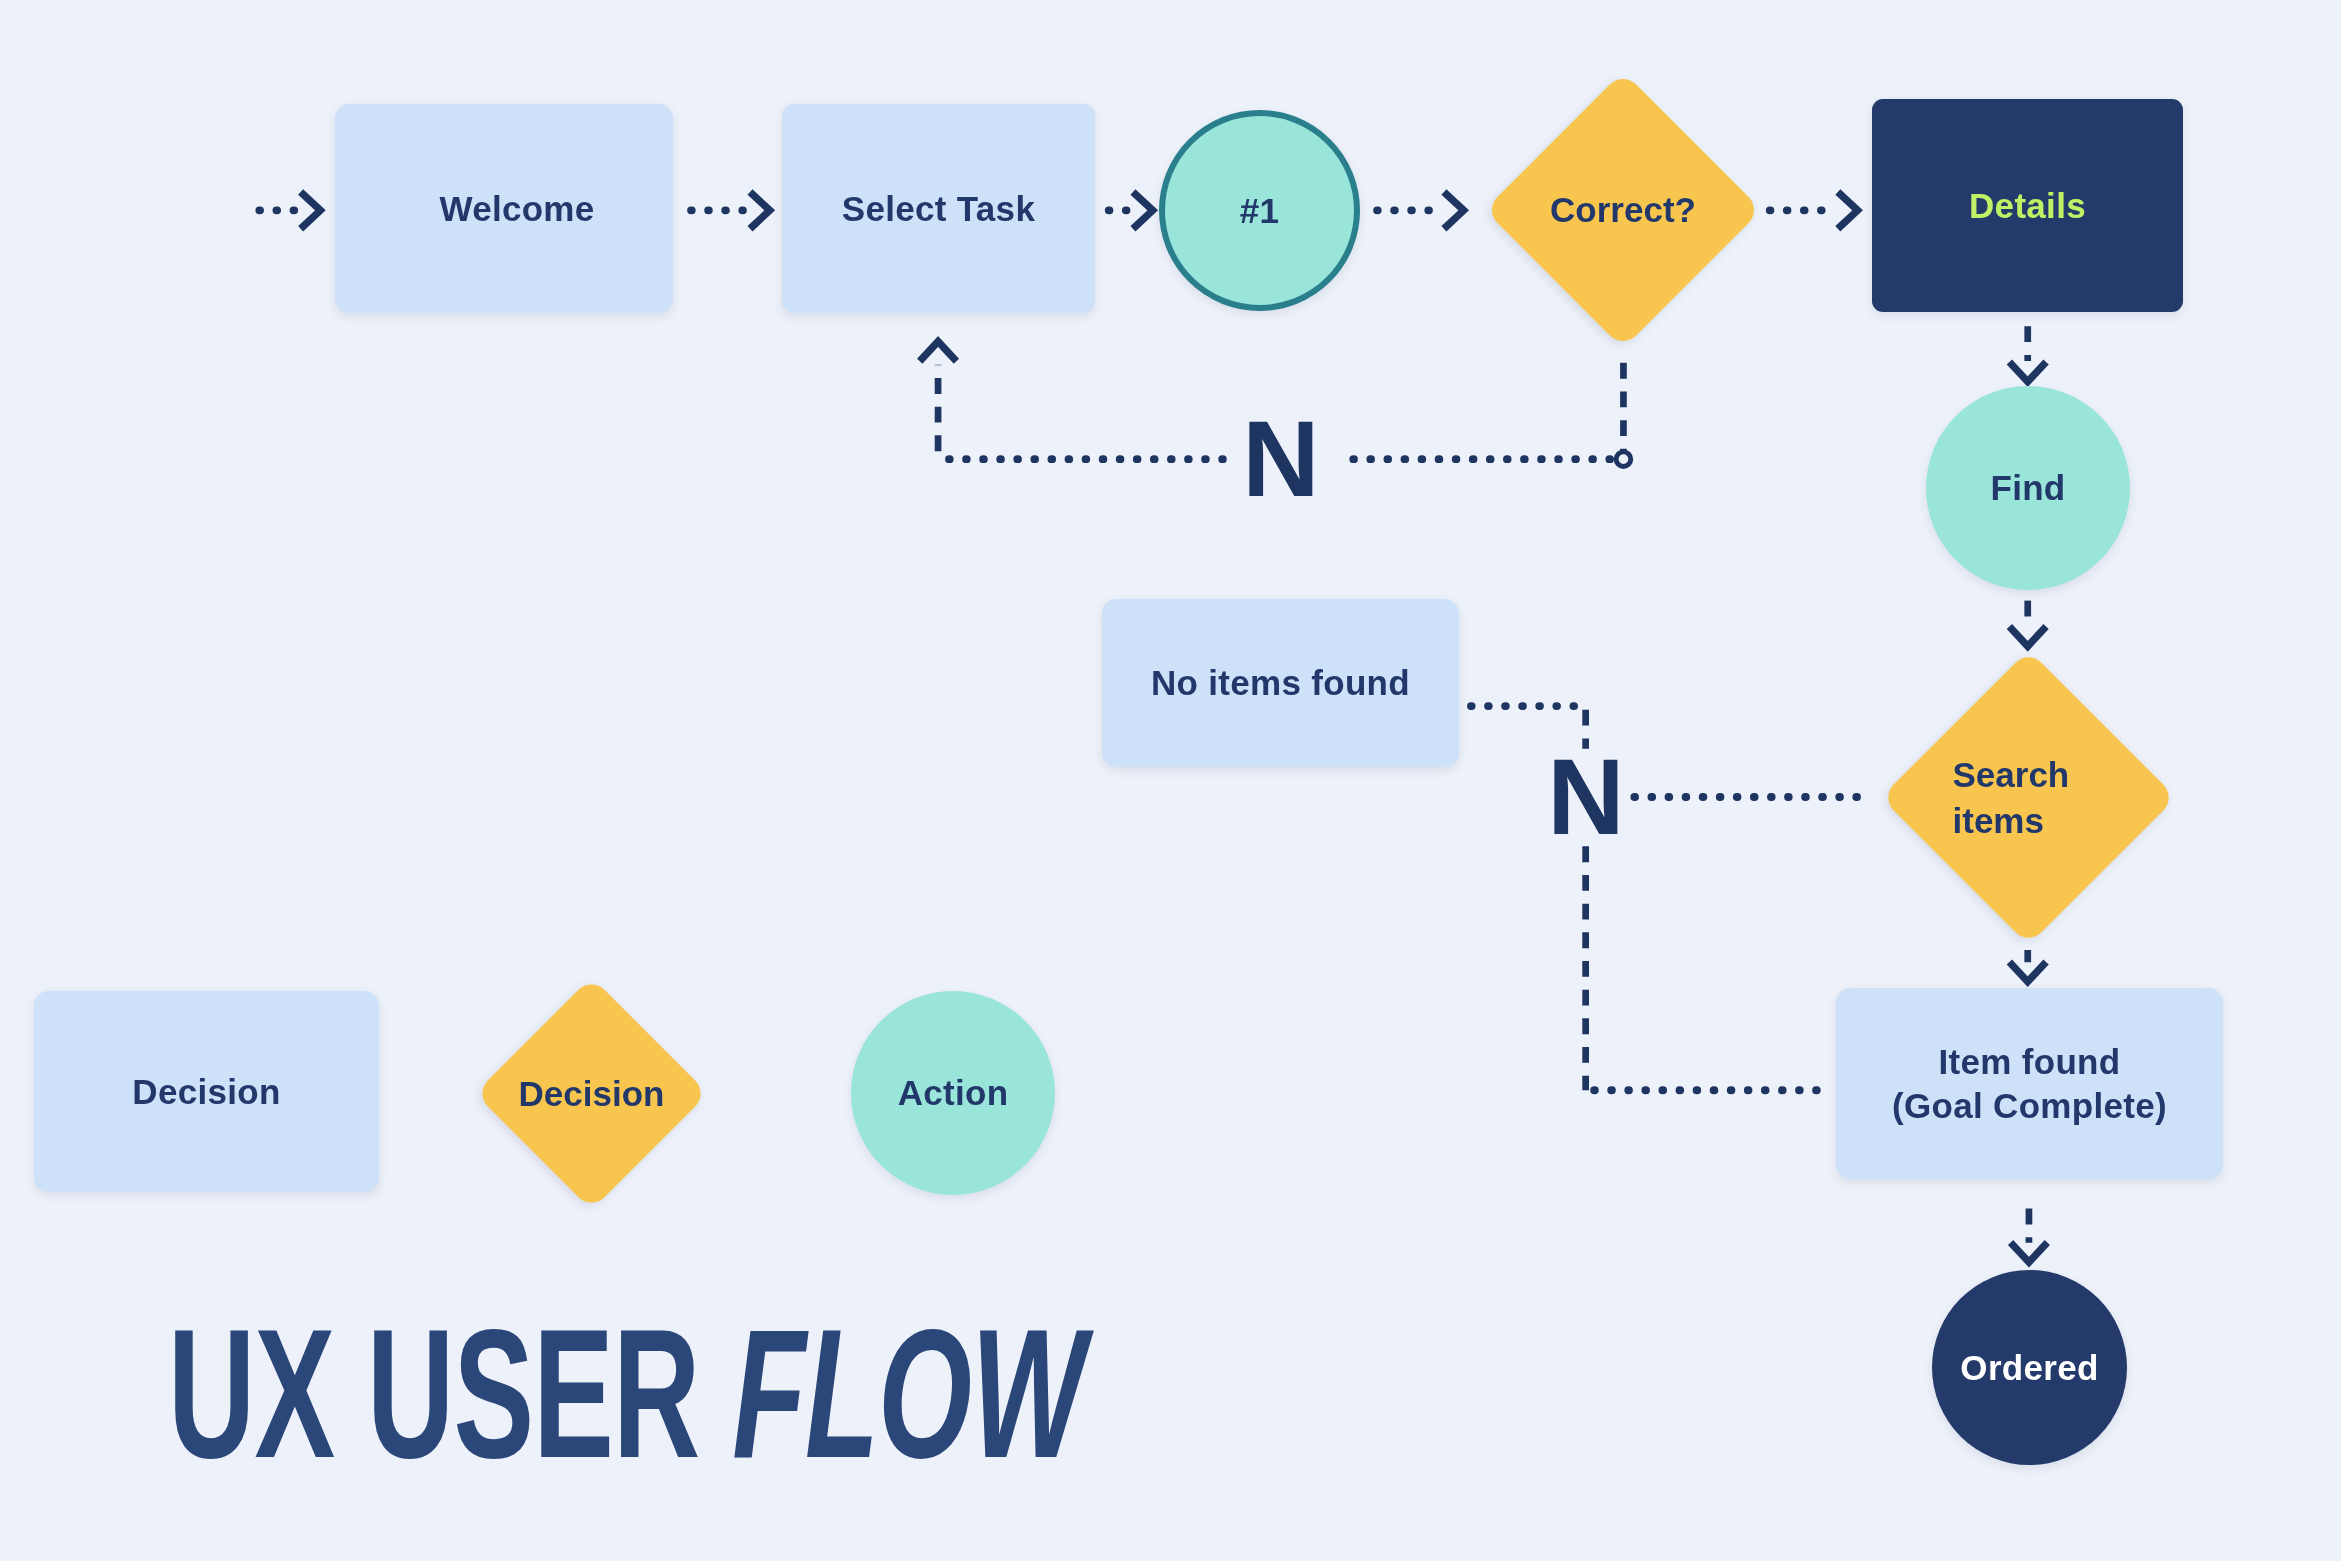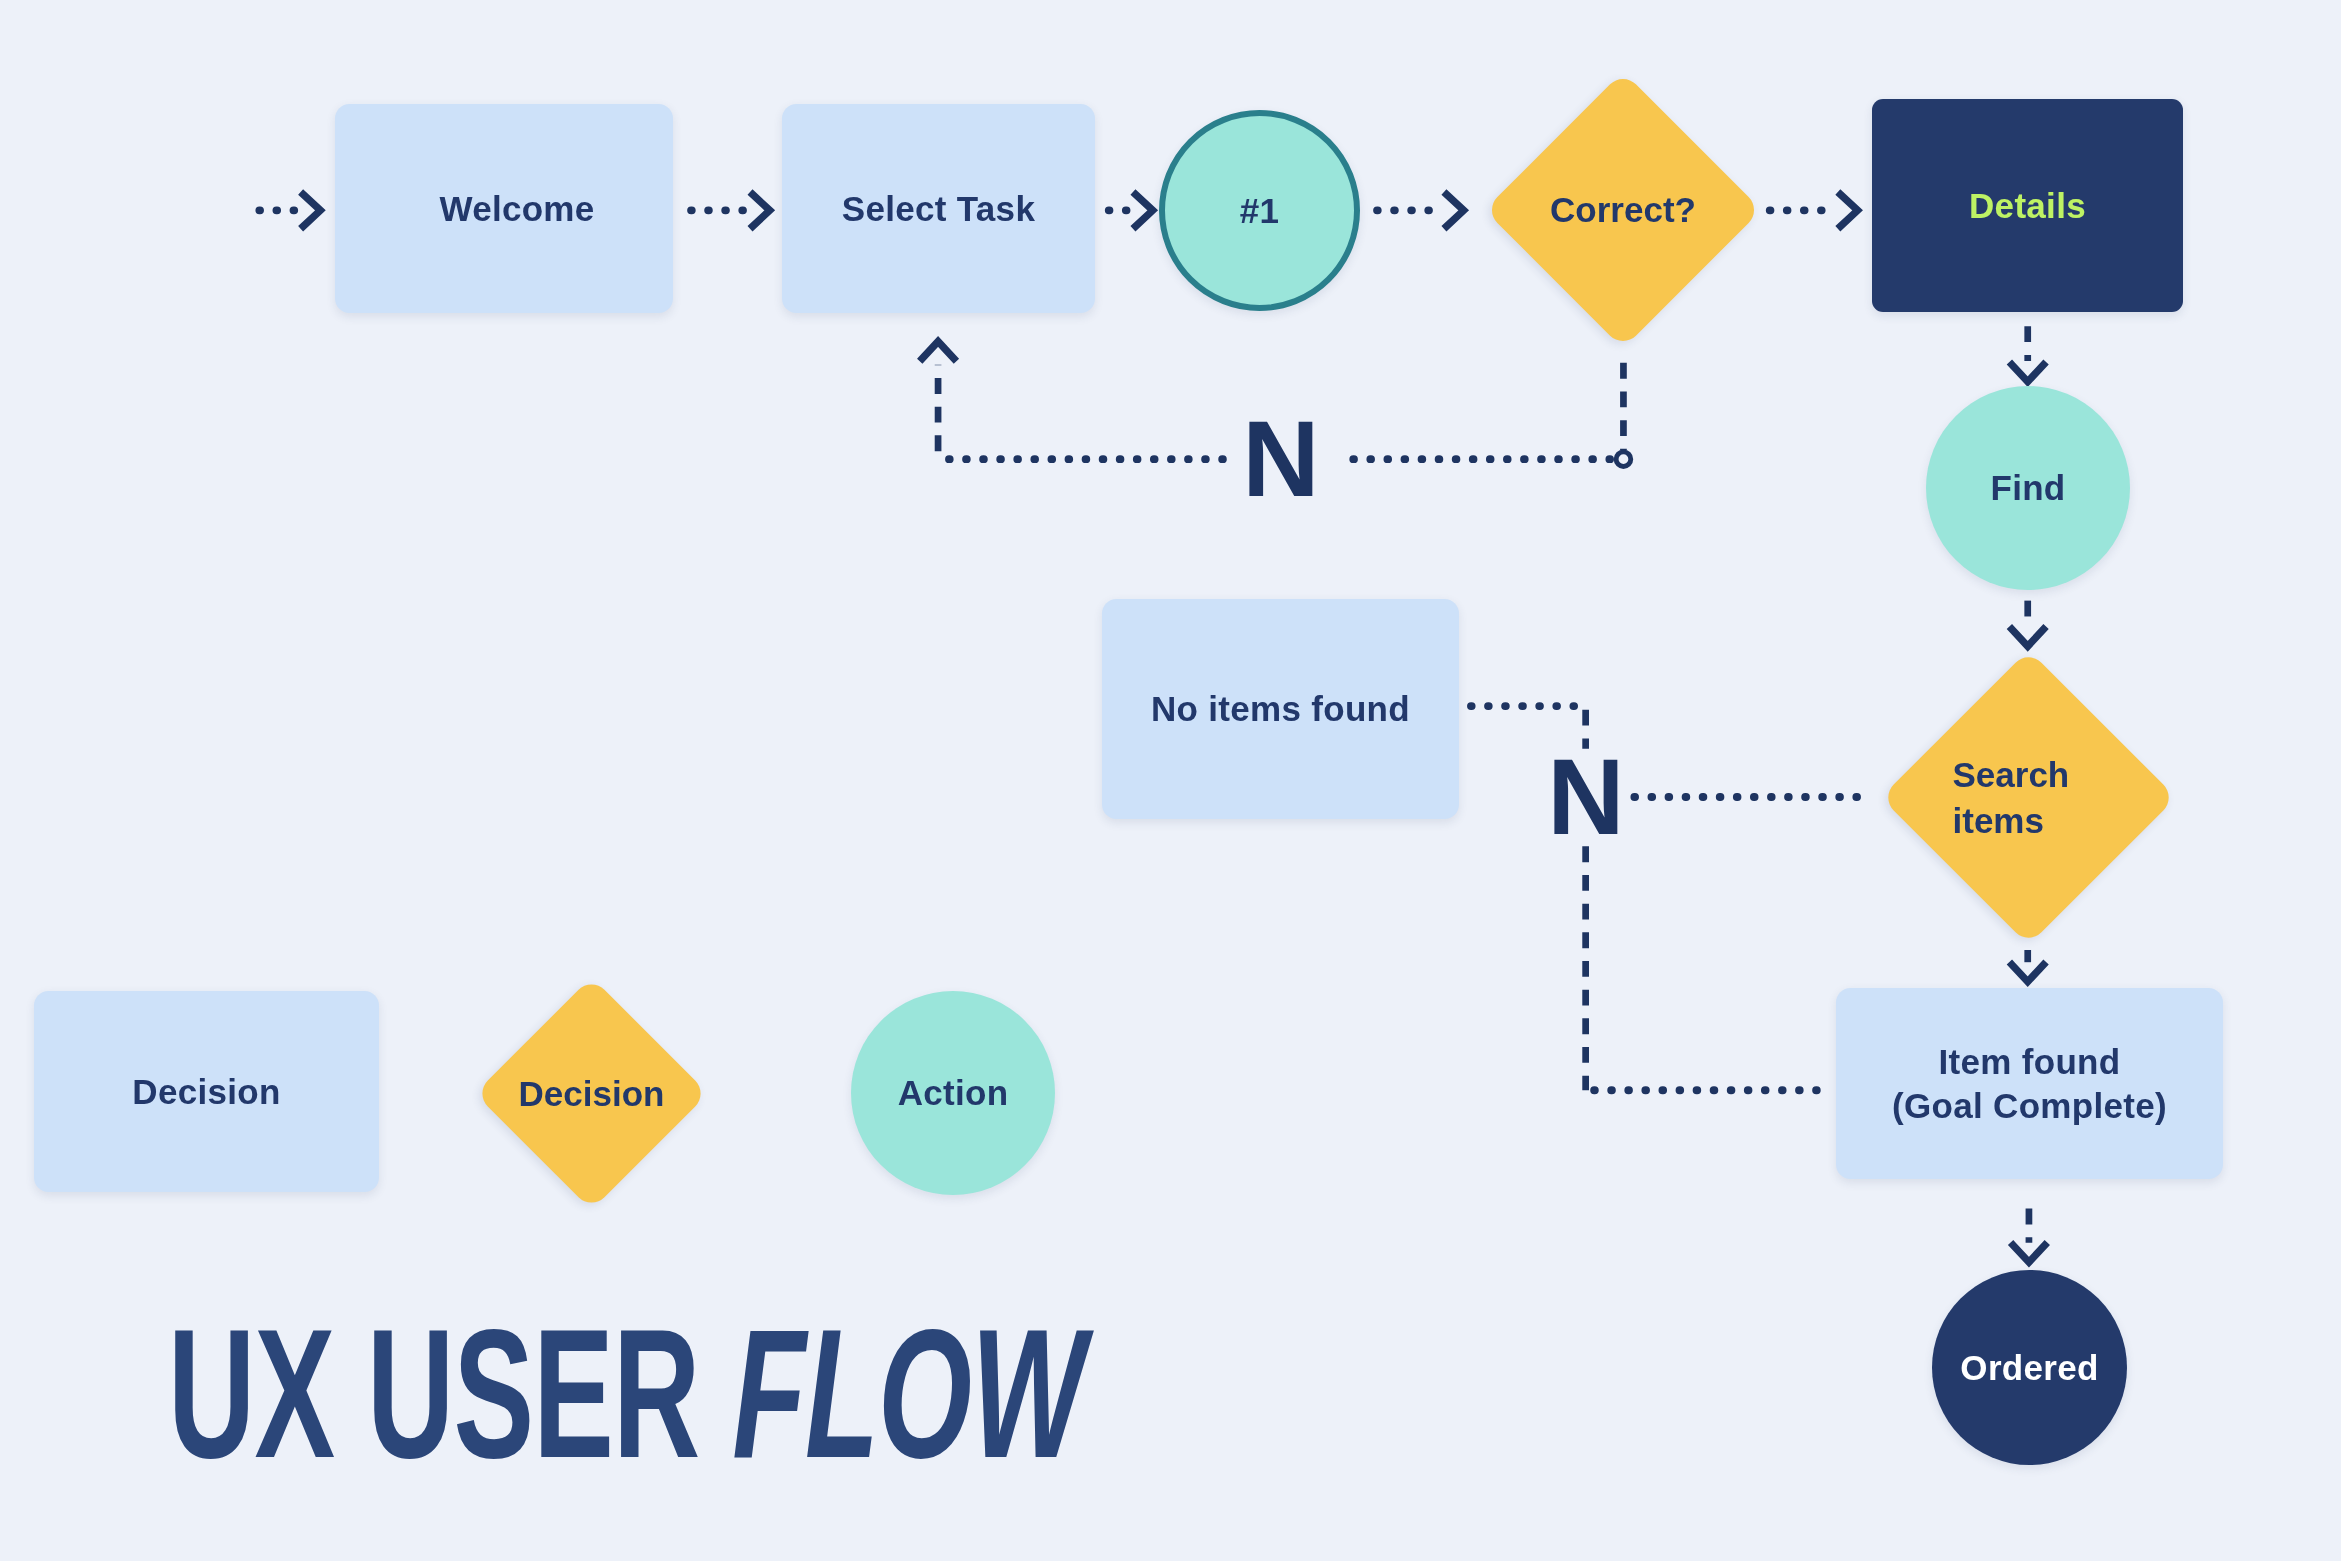--- a/index.html
+++ b/index.html
@@ -176,21 +176,21 @@
     <path class="edge dashes" d="M 2600 1388 V 1788"></path>
     <path class="edge dots" d="M 2680 1307 H 3072"></path>
     <path class="edge dots" d="M 2614 1788 H 3000"></path>
   </svg>
 
 
   <div class="node rect" style="left:335px; top:104px; width:338px; height:209px;padding-left:26px;">
     <span class="label">Welcome</span>
   </div>
 
-  <div class="node rect" style="left:782px; top:104px; width:313px; height:209px;">
+  <div class="node rect" style="left:782px; top:104px; width:313px; height:209px;border-radius:12px;">
     <span class="label">Select Task</span>
   </div>
 
   <div class="node circle teal-ring" style="left:1159px; top:110px; width:201px; height:201px;">
     <span class="label">#1</span>
   </div>
 
   <div class="diamond-box" style="left:1525px; top:112px; width:196px; height:196px;">
     <div class="diamond-shape"></div>
     <div class="diamond-label">
@@ -217,21 +217,21 @@
     <span class="label wrap-3line">
       <span>Item found</span><br>
       <span>(Goal Complete)</span>
     </span>
   </div>
 
   <div class="node circle dark" style="left:1932px; top:1270px; width:195px; height:195px;">
     <span class="label">Ordered</span>
   </div>
 
-  <div class="node rect" style="left:1102px; top:599px; width:357px; height:220px;">
+  <div class="node rect" style="left:1102px; top:599px; width:357px; height:168px;">
     <span class="label">No items found</span>
   </div>
 
   <div class="edge-label" style="left:1281px; top:459px;">N</div>
   <div class="edge-label" style="left:1586px; top:797px;">N</div>
 
   <div class="node rect" style="left:34px; top:991px; width:345px; height:201px;">
     <span class="label">Decision</span>
   </div>
 

